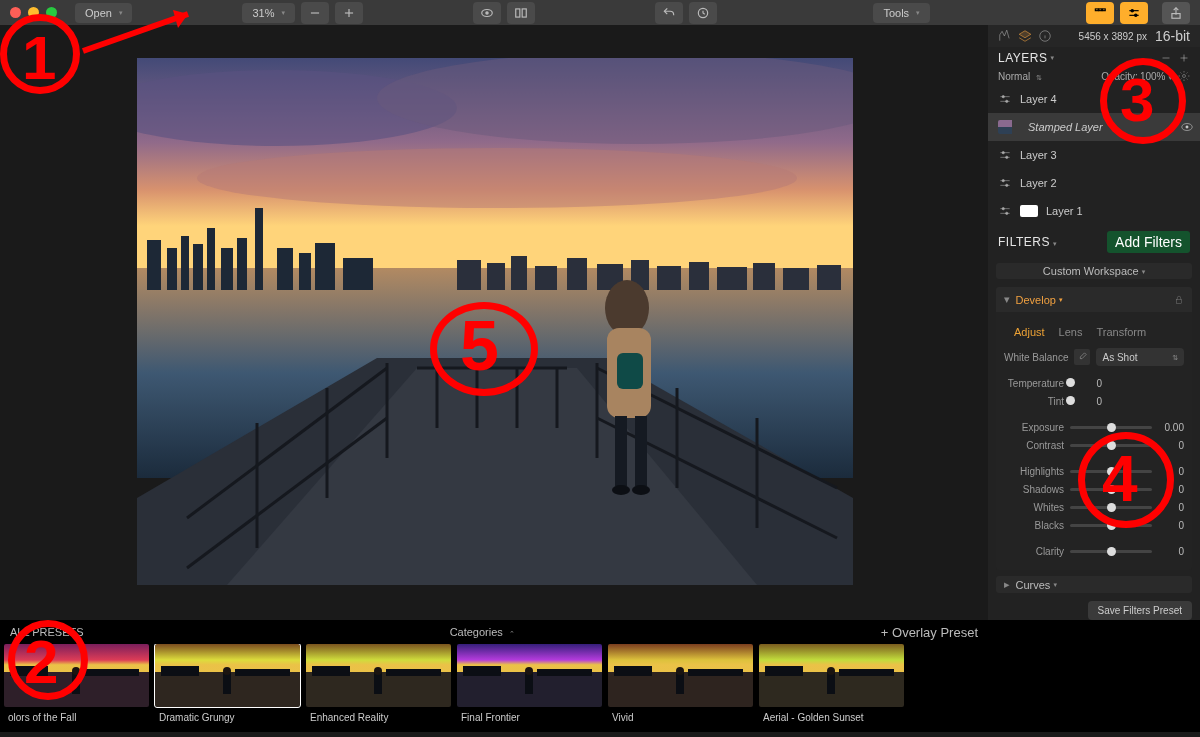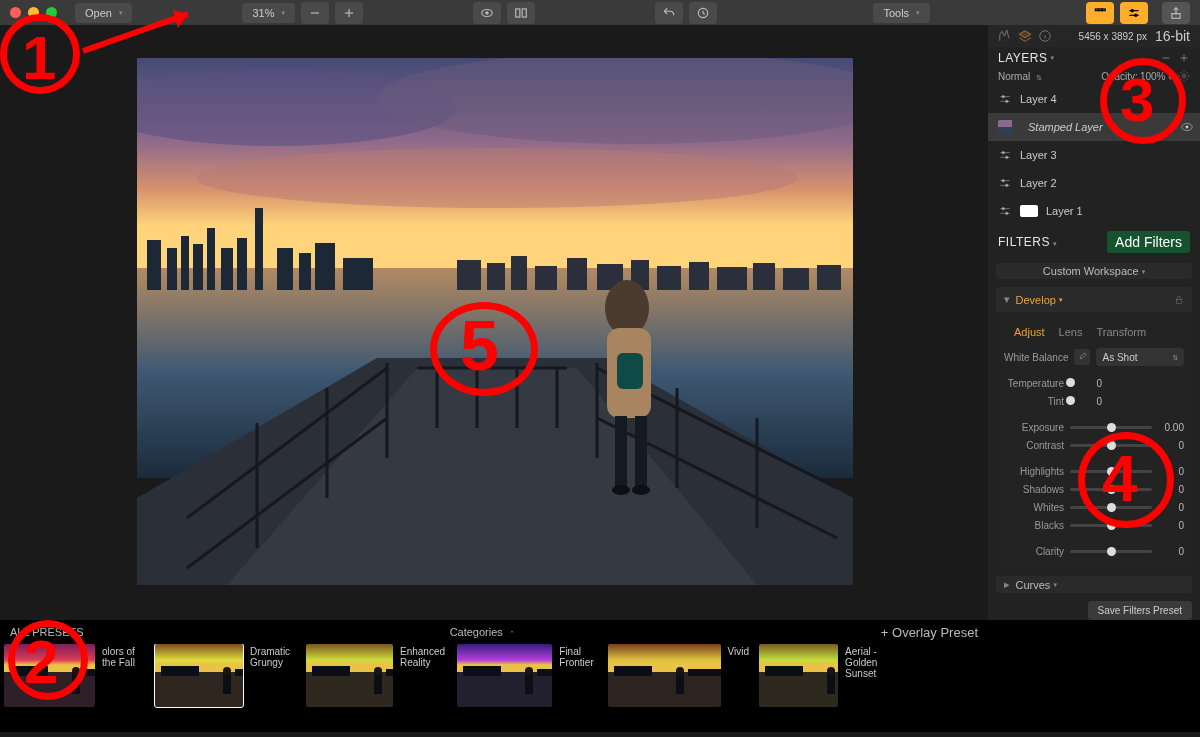--- a/index.html
+++ b/index.html
@@ -64,21 +64,21 @@
 .curves-hdr { background:#2a2a2a; margin:6px 8px 4px 8px; height:24px; border-radius:3px; display:flex; align-items:center; padding:0 8px; color:#bbb; cursor:pointer; }
 .save-preset-btn { background:#3a3a3a; margin:4px 8px 0 auto; width:fit-content; padding:4px 10px; border-radius:4px; font-size:10px; cursor:pointer; color:#ccc; }
 
 
 .filmstrip { height:112px; background:#000000; display:flex; flex-direction:column; }
 .fs-hdr { height:24px; display:flex; align-items:center; padding:0 10px; color:#bbb; }
 .fs-hdr .spacer { flex:1; }
 .fs-hdr .cat-btn { cursor:pointer; }
 .fs-hdr .ov-btn { cursor:pointer; font-size:13px; color:#bbb; }
 .fs-row { flex:1; display:flex; gap:6px; padding:0 4px; overflow:hidden; }
-.fs-item { width:145px; display:flex; flex-direction:row; gap:3px; cursor:pointer; }
+.fs-item { width:145px; display:flex; flex-direction:column; gap:3px; cursor:pointer; }
 .fs-thumb { width:145px; height:63px; border-radius:2px; overflow:hidden; position:relative; }
 .fs-item.sel .fs-thumb { outline:1px solid #fff; }
 .fs-label { font-size:10px; color:#ccc; padding:2px 4px; }
 
 
 .annot { pointer-events:none; }
 .annot-num { position:absolute; font-family:"Arial Black",Arial; font-weight:900; color:#ff0000; z-index:50; }
 .annot-circ { position:absolute; border:7px solid #ff0000; border-radius:50%; z-index:49; }
 .annot-arrow { position:absolute; z-index:49; }
 

